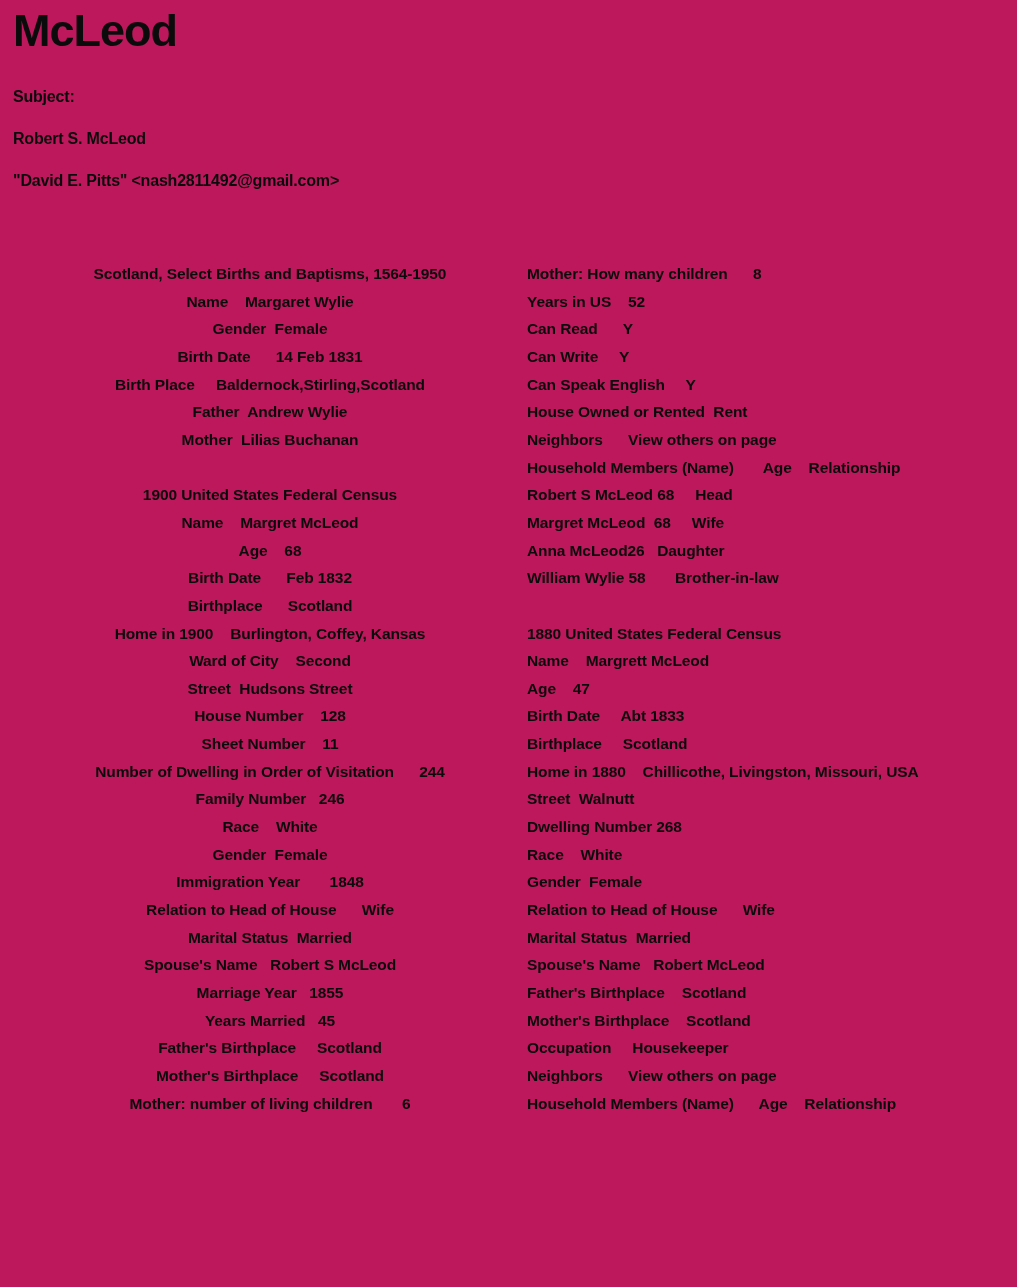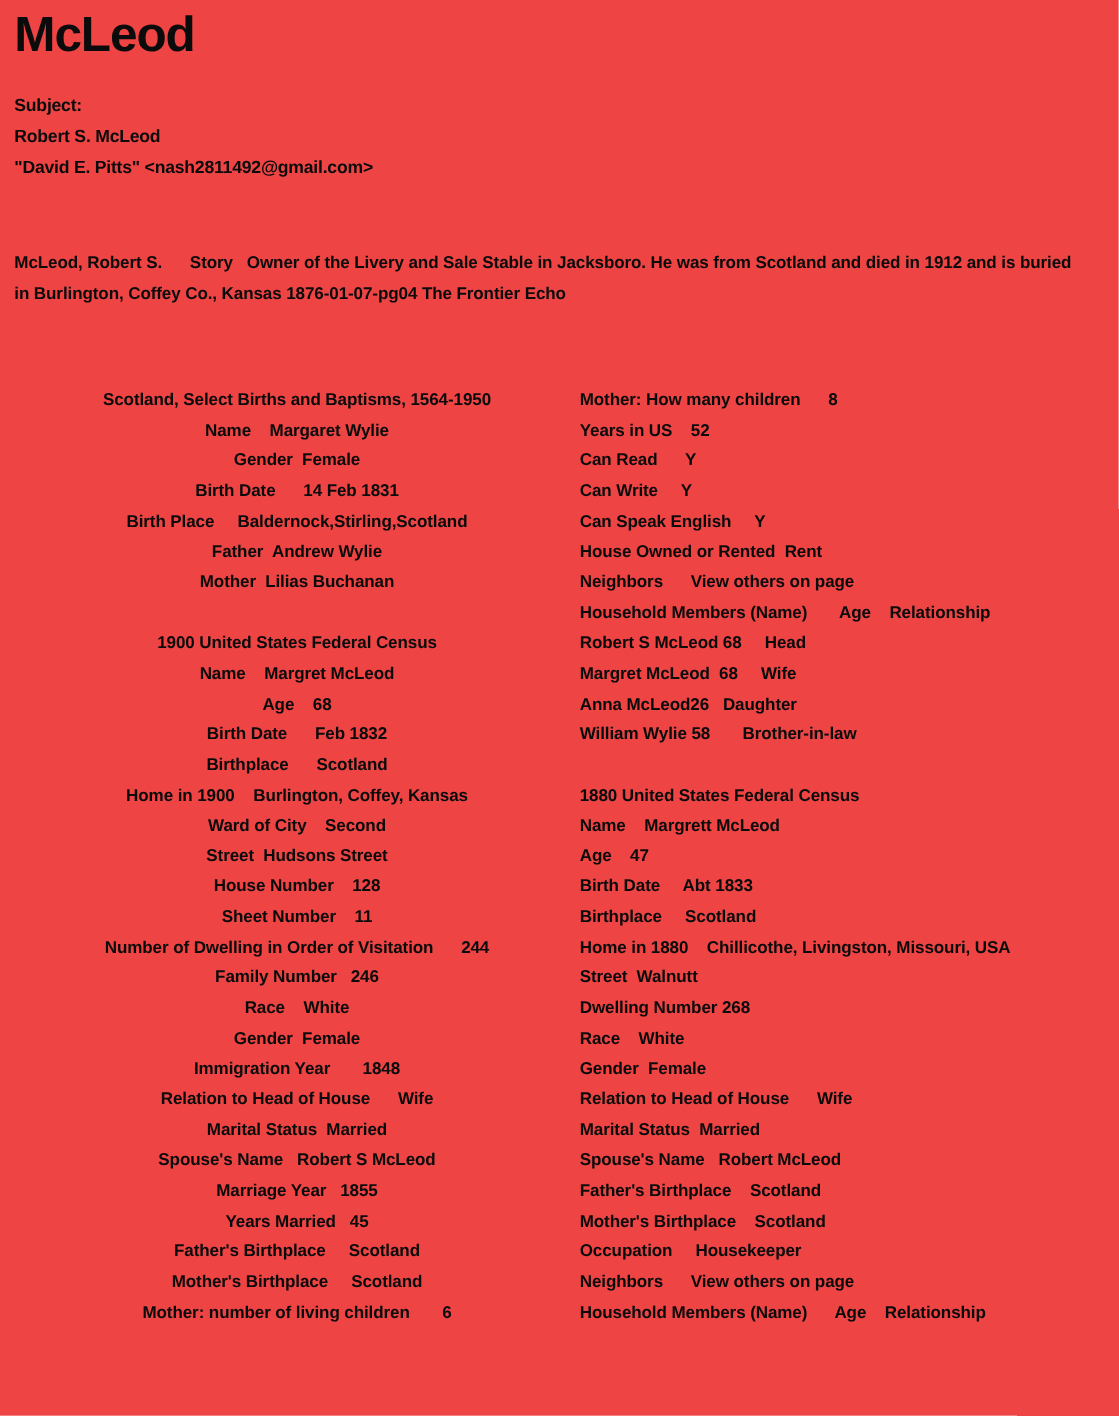--- a/index.html
+++ b/index.html
@@ -13,33 +13,33 @@
     overflow: hidden;
   }
   .page {
     box-sizing: border-box;
     width: 1017px;
     height: 1287px;
     padding: 6px 14px 0 13px;
     font-family: "Liberation Sans", sans-serif;
     font-weight: 700;
     color: #0b0b0b;
-    background: #ef4444;
+    background: #be185d;
   }
   .doc-title {
     font-size: 45px;
     line-height: 50px;
     margin: 0;
     letter-spacing: -1px;
     font-weight: 700;
   }
   .hline {
     font-size: 16px;
     line-height: 20px;
-    margin-top: 8px;
+    margin-top: 22px;
     white-space: pre-wrap;
     letter-spacing: -0.2px;
   }
   .hline.first {
     margin-top: 31px;
   }
   .story {
     font-size: 15.5px;
     line-height: 27.5px;
     margin: 63px 0 0 0;
@@ -76,20 +76,19 @@
 
   <h1 class="doc-title">McLeod</h1>
 
   <div class="hline first">Subject:</div>
 
   <div class="hline">Robert S. McLeod</div>
 
 
   <div class="hline">"David E. Pitts" &lt;nash2811492@gmail.com&gt;</div>
 
-  <p class="story">McLeod, Robert S.      Story   Owner of the Livery and Sale Stable in Jacksboro. He was from Scotland and died in 1912 and is buried in Burlington, Coffey Co., Kansas 1876-01-07-pg04 The Frontier Echo</p>
 
   <div class="columns">
     <div class="col left"><div class="line">Scotland, Select Births and Baptisms, 1564-1950</div><div class="line">Name    Margaret Wylie</div><div class="line">Gender  Female</div><div class="line">Birth Date      14 Feb 1831</div><div class="line">Birth Place     Baldernock,Stirling,Scotland</div><div class="line">Father  Andrew Wylie</div><div class="line">Mother  Lilias Buchanan</div><div class="line"></div><div class="line">1900 United States Federal Census</div><div class="line">Name    Margret McLeod</div><div class="line">Age    68</div><div class="line">Birth Date      Feb 1832</div><div class="line">Birthplace      Scotland</div><div class="line">Home in 1900    Burlington, Coffey, Kansas</div><div class="line">Ward of City    Second</div><div class="line">Street  Hudsons Street</div><div class="line">House Number    128</div><div class="line">Sheet Number    11</div><div class="line">Number of Dwelling in Order of Visitation      244</div><div class="line">Family Number   246</div><div class="line">Race    White</div><div class="line">Gender  Female</div><div class="line">Immigration Year       1848</div><div class="line">Relation to Head of House      Wife</div><div class="line">Marital Status  Married</div><div class="line">Spouse's Name   Robert S McLeod</div><div class="line">Marriage Year   1855</div><div class="line">Years Married   45</div><div class="line">Father's Birthplace     Scotland</div><div class="line">Mother's Birthplace     Scotland</div><div class="line">Mother: number of living children       6</div></div>
     <div class="col right"><div class="line">Mother: How many children      8</div><div class="line">Years in US    52</div><div class="line">Can Read      Y</div><div class="line">Can Write     Y</div><div class="line">Can Speak English     Y</div><div class="line">House Owned or Rented  Rent</div><div class="line">Neighbors      View others on page</div><div class="line">Household Members (Name)       Age    Relationship</div><div class="line">Robert S McLeod 68     Head</div><div class="line">Margret McLeod  68     Wife</div><div class="line">Anna McLeod26   Daughter</div><div class="line">William Wylie 58       Brother-in-law</div><div class="line"></div><div class="line">1880 United States Federal Census</div><div class="line">Name    Margrett McLeod</div><div class="line">Age    47</div><div class="line">Birth Date     Abt 1833</div><div class="line">Birthplace     Scotland</div><div class="line">Home in 1880    Chillicothe, Livingston, Missouri, USA</div><div class="line">Street  Walnutt</div><div class="line">Dwelling Number 268</div><div class="line">Race    White</div><div class="line">Gender  Female</div><div class="line">Relation to Head of House      Wife</div><div class="line">Marital Status  Married</div><div class="line">Spouse's Name   Robert McLeod</div><div class="line">Father's Birthplace    Scotland</div><div class="line">Mother's Birthplace    Scotland</div><div class="line">Occupation     Housekeeper</div><div class="line">Neighbors      View others on page</div><div class="line">Household Members (Name)      Age    Relationship</div></div>
   </div>
 
 </div>
 
 </body></html>

